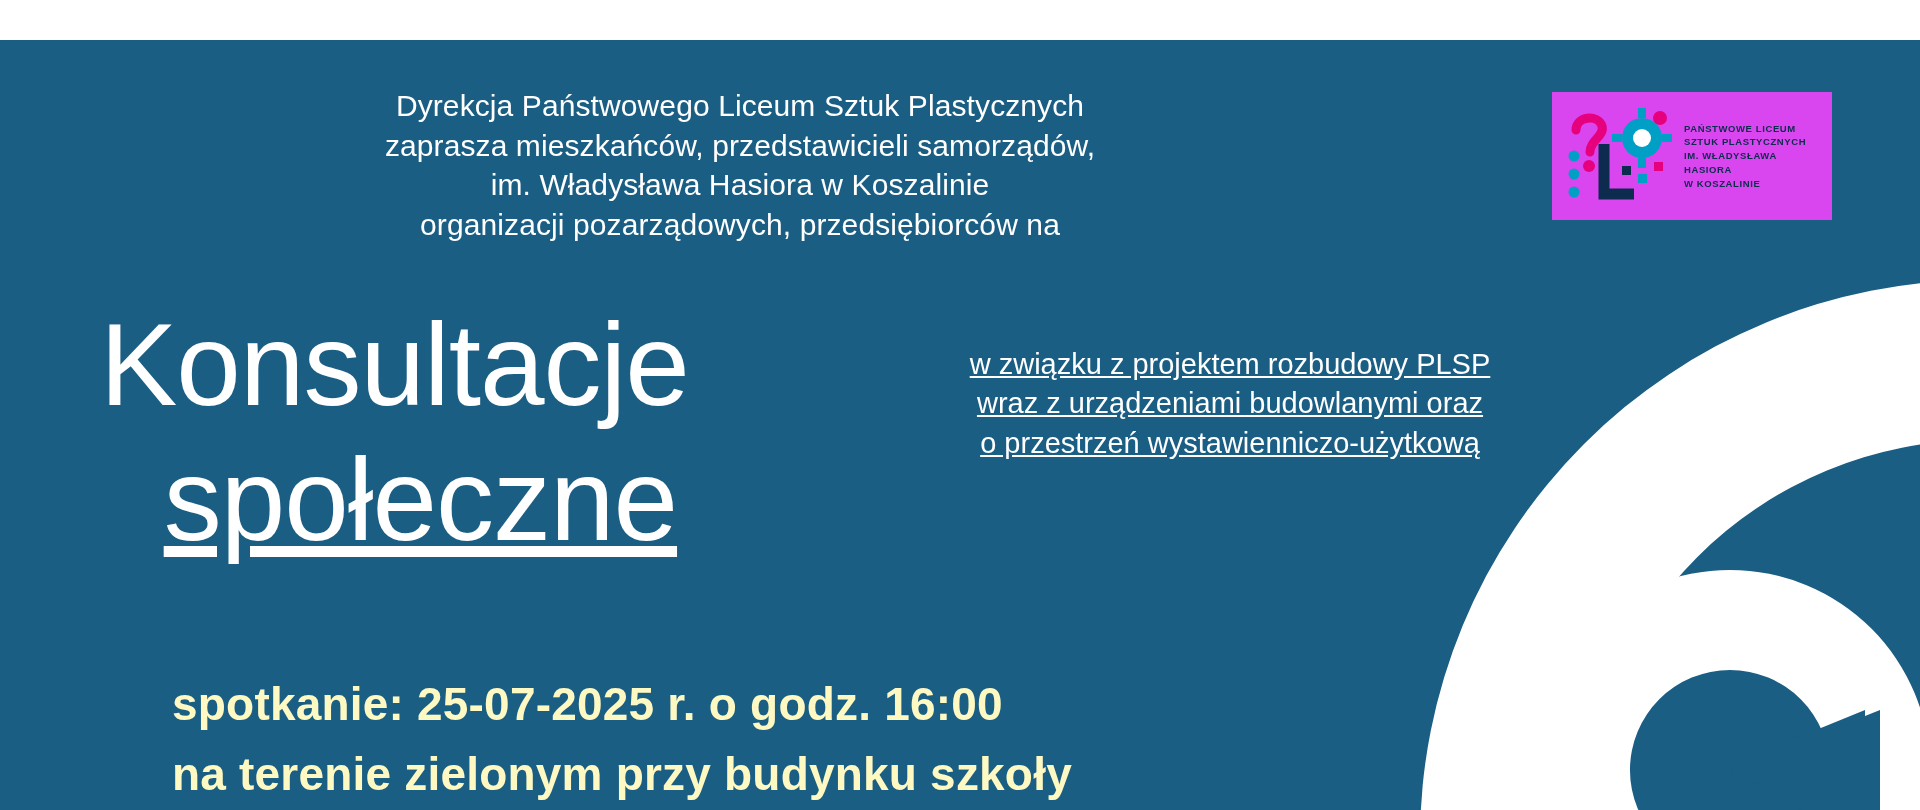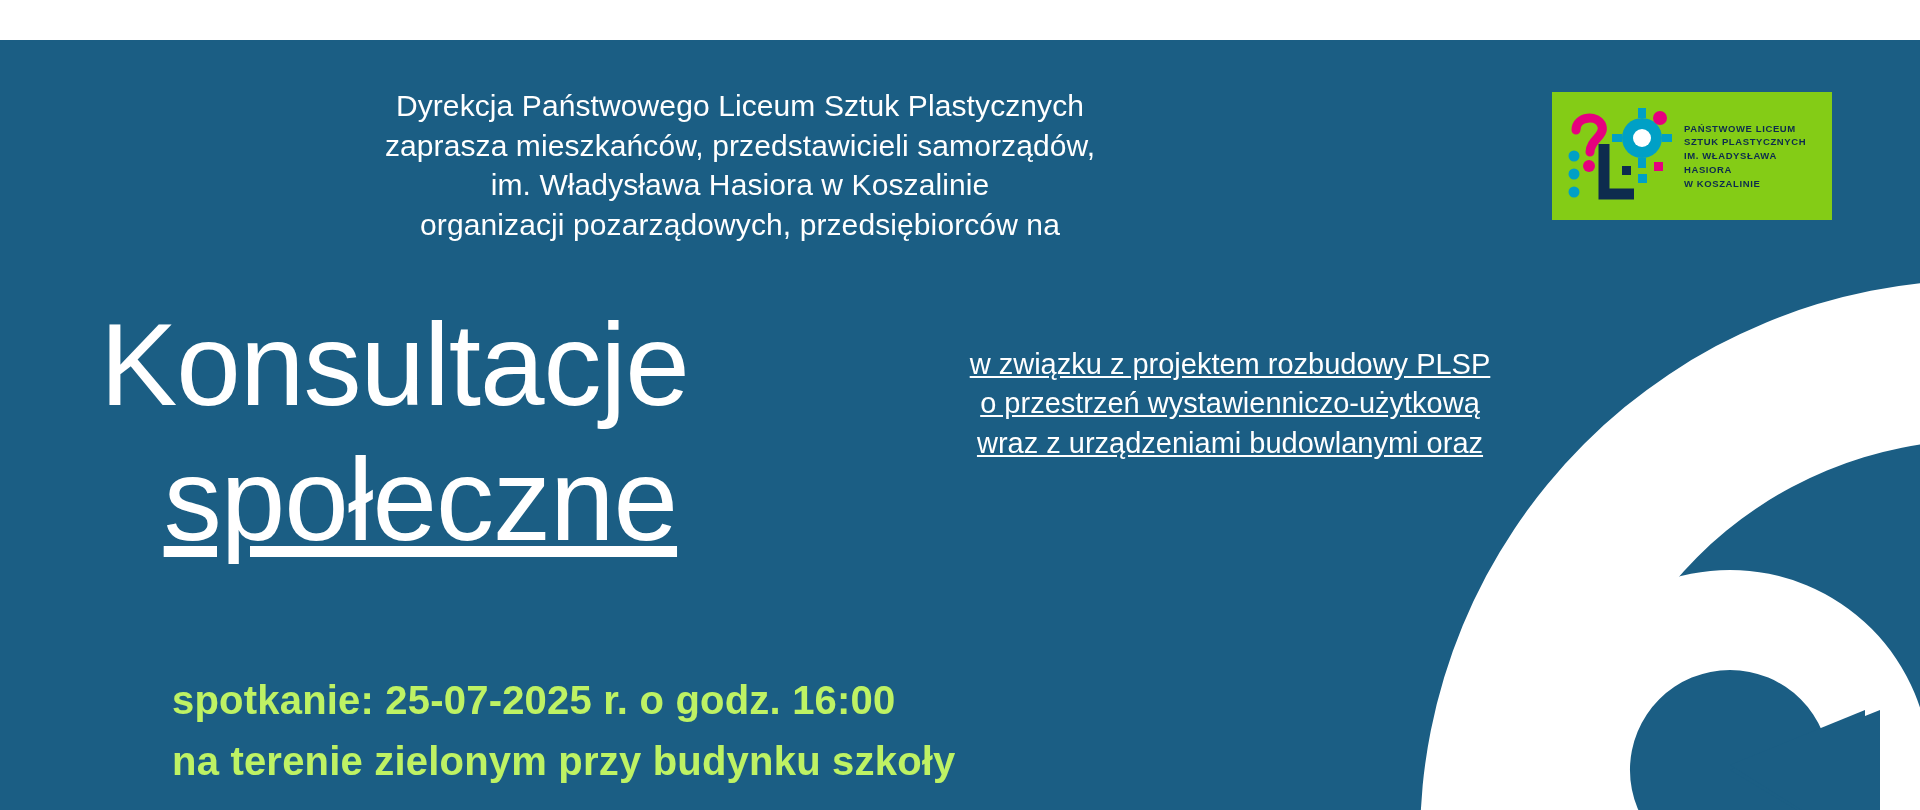--- a/index.html
+++ b/index.html
@@ -51,21 +51,21 @@
   }
   .intro div { white-space: nowrap; }
 
   
   .logo-box {
     position: absolute;
     top: 52px;
     left: 1552px;
     width: 280px;
     height: 128px;
-    background: #84cc16;
+    background: #d946ef;
     box-sizing: border-box;
     padding: 10px 12px;
     display: flex;
     align-items: center;
     gap: 8px;
   }
   .logo-mark {
     flex: 0 0 auto;
     width: 112px;
     height: 104px;
@@ -106,22 +106,22 @@
     line-height: 1.36;
     text-decoration: underline;
   }
   .desc div { white-space: nowrap; }
 
   
   .details {
     position: absolute;
     left: 172px;
     top: 630px;
-    color: #bef264;
-    font-size: 40px;
+    color: #fef9c3;
+    font-size: 46px;
     font-weight: bold;
     line-height: 1.52;
     letter-spacing: 0.2px;
   }
 </style>
 </head>
 <body>
 
 <div class="poster">
 
@@ -182,22 +182,22 @@
     </div>
   </div>
 
   <div class="headline">
     <div class="l1">Konsultacje</div>
     <div class="l2">społeczne</div>
   </div>
 
   <div class="desc">
     <div>w związku z projektem rozbudowy PLSP</div>
+    <div>wraz z urządzeniami budowlanymi oraz</div>
     <div>o przestrzeń wystawienniczo-użytkową</div>
-    <div>wraz z urządzeniami budowlanymi oraz</div>
   </div>
 
   <div class="details">
     <div>spotkanie:  25-07-2025 r. o godz. 16:00</div>
     <div>na terenie zielonym przy budynku szkoły</div>
   </div>
 
 </div>
 
 </body></html>

